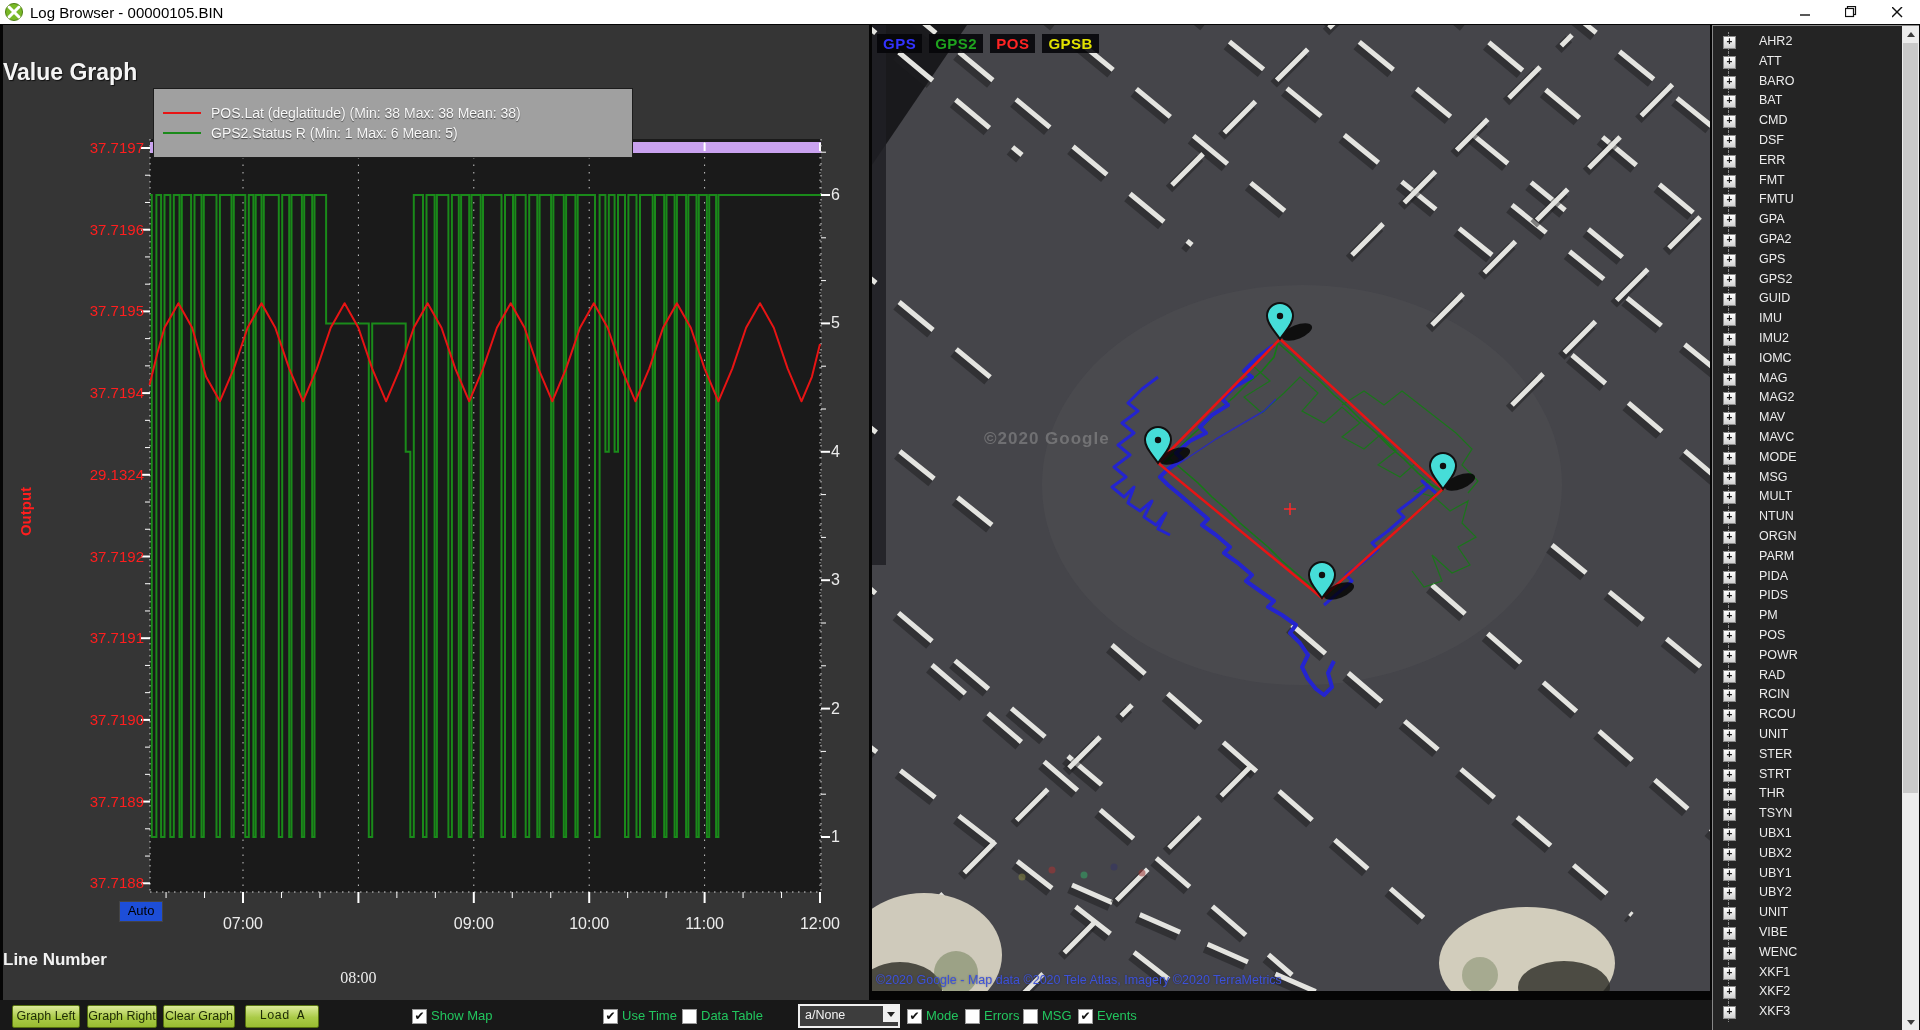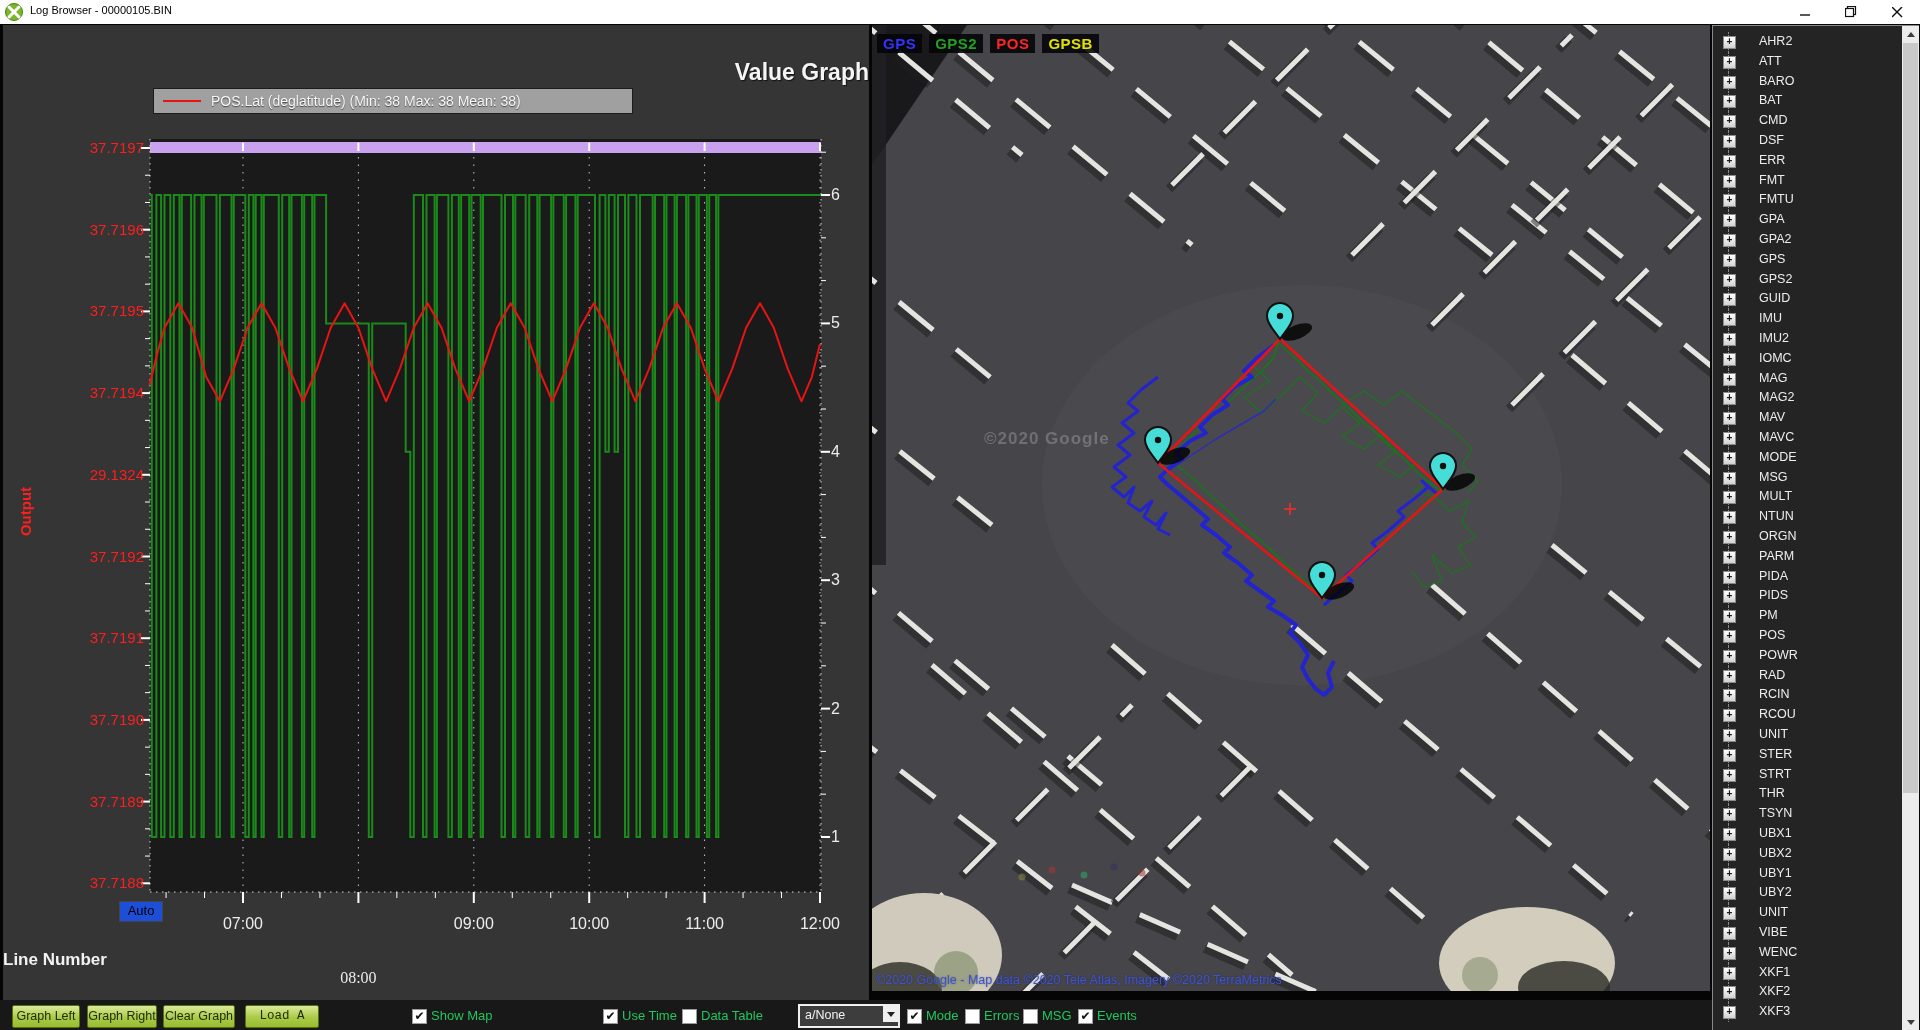--- a/index.html
+++ b/index.html
@@ -1,27 +1,27 @@
 <!DOCTYPE html>
 <html><head>
 <meta charset="utf-8">
 <style>
   html,body{margin:0;padding:0;width:1920px;height:1030px;background:#050505;overflow:hidden;
     font-family:"Liberation Sans",sans-serif;-webkit-font-smoothing:antialiased;}
   .abs{position:absolute;}
   
   #titlebar{left:0;top:0;width:1920px;height:24px;background:#ffffff;}
   #app-icon{left:5px;top:3px;width:18px;height:18px;}
-  #win-title{left:30px;top:4px;font-size:11px;color:#000;}
+  #win-title{left:30px;top:4px;font-size:15px;color:#000;}
   .winbtn{top:0;width:46px;height:24px;display:flex;align-items:center;justify-content:center;cursor:default;}
   
   #chart-panel{left:3px;top:25px;width:866px;height:975px;background:#353535;overflow:hidden;}
-  #chart-title{left:0;top:34px;width:866px;text-align:right;color:#f5f5f5;font-size:23px;font-weight:bold;
+  #chart-title{left:0;top:34px;width:866px;text-align:left;color:#f5f5f5;font-size:23px;font-weight:bold;
     text-shadow:1px 1px 1px #111;}
-  #chart-legend{left:150px;top:63px;width:478px;background:#a0a0a0;border:1px solid #1c1c1c;padding:2px 0;}
+  #chart-legend{left:150px;top:63px;width:478px;background:#a0a0a0;border:1px solid #1c1c1c;padding:14px 0;}
   .legend-row{height:20px;display:flex;align-items:center;}
   .legend-sample{width:38px;height:0;border-top:2px solid red;margin:0 10px 0 9px;}
   .legend-text{font-size:14px;color:#f8f8f8;text-shadow:0 1px 1px #444;white-space:nowrap;}
   .ylab{width:102px;text-align:right;font-size:15px;color:#ff1e1e;}
   .yrlab{width:40px;text-align:left;font-size:16px;color:#ececec;}
   .xlab{width:90px;text-align:center;font-size:16px;color:#ececec;}
   #output-label{left:-14px;top:478px;width:72px;text-align:center;color:#ff1e1e;font-weight:bold;font-size:15px;
     transform:rotate(-90deg);}
   #xaxis-title{left:0px;top:925px;width:964px;text-align:left;color:#f2f2f2;font-weight:bold;font-size:17px;}
   #auto-box{left:116px;top:876px;width:42px;height:19px;background:#1d4ed8;border:1px solid #444;
@@ -178,20 +178,24 @@
       </g>
       <polyline points="147.0,170.0 148.8,170.0 148.8,812.0 153.4,812.0 153.4,170.0 158.1,170.0 158.1,812.0 161.5,812.0 161.5,170.0 167.3,170.0 167.3,812.0 170.8,812.0 170.8,170.0 176.5,170.0 176.5,812.0 178.8,812.0 178.8,170.0 188.1,170.0 188.1,812.0 191.5,812.0 191.5,170.0 198.5,170.0 198.5,812.0 200.8,812.0 200.8,170.0 213.5,170.0 213.5,812.0 216.9,812.0 216.9,170.0 228.5,170.0 228.5,812.0 230.8,812.0 230.8,170.0 242.3,170.0 242.3,812.0 245.8,812.0 245.8,170.0 250.4,170.0 250.4,812.0 252.7,812.0 252.7,170.0 258.5,170.0 258.5,812.0 260.8,812.0 260.8,170.0 275.8,170.0 275.8,812.0 279.2,812.0 279.2,170.0 286.2,170.0 286.2,812.0 288.5,812.0 288.5,170.0 298.9,170.0 298.9,812.0 301.2,812.0 301.2,170.0 309.2,170.0 309.2,812.0 311.5,812.0 311.5,170.0 323.1,170.0 323.1,298.4 365.8,298.4 365.8,812.0 369.2,812.0 369.2,298.4 402.7,298.4 402.7,426.8 407.3,426.8 407.3,812.0 410.8,812.0 410.8,170.0 420.0,170.0 420.0,812.0 423.5,812.0 423.5,170.0 431.6,170.0 431.6,812.0 433.9,812.0 433.9,170.0 445.4,170.0 445.4,812.0 448.9,812.0 448.9,170.0 455.8,170.0 455.8,812.0 458.1,812.0 458.1,170.0 466.2,170.0 466.2,812.0 468.5,812.0 468.5,170.0 477.7,170.0 477.7,812.0 480.0,812.0 480.0,170.0 498.5,170.0 498.5,812.0 502.0,812.0 502.0,170.0 510.0,170.0 510.0,812.0 512.3,812.0 512.3,170.0 522.7,170.0 522.7,812.0 526.2,812.0 526.2,170.0 534.3,170.0 534.3,812.0 536.6,812.0 536.6,170.0 548.1,170.0 548.1,812.0 550.4,812.0 550.4,170.0 560.8,170.0 560.8,812.0 563.1,812.0 563.1,170.0 572.4,170.0 572.4,812.0 574.7,812.0 574.7,170.0 592.0,170.0 592.0,812.0 596.6,812.0 596.6,170.0 602.4,170.0 602.4,426.8 605.8,426.8 605.8,170.0 611.6,170.0 611.6,426.8 615.0,426.8 615.0,170.0 622.0,170.0 622.0,812.0 625.4,812.0 625.4,170.0 633.5,170.0 633.5,812.0 637.0,812.0 637.0,170.0 649.7,170.0 649.7,812.0 652.0,812.0 652.0,170.0 661.2,170.0 661.2,812.0 663.5,812.0 663.5,170.0 671.6,170.0 671.6,812.0 673.9,812.0 673.9,170.0 683.1,170.0 683.1,812.0 685.4,812.0 685.4,170.0 693.5,170.0 693.5,812.0 695.8,812.0 695.8,170.0 703.9,170.0 703.9,812.0 706.2,812.0 706.2,170.0 713.1,170.0 713.1,812.0 715.4,812.0 715.4,170.0 817.9,170.0" fill="none" stroke="#1a8a1a" stroke-width="2"></polyline>
       <polyline points="146.5,359.9 154.6,327.3 161.5,302.7 175.4,278.2 189.2,302.7 203.1,351.8 216.9,376.3 230.8,343.6 244.6,302.7 258.5,278.2 272.3,302.7 286.2,343.6 300.0,376.3 313.9,343.6 327.7,302.7 341.6,278.2 355.4,302.7 369.2,343.6 383.1,376.3 396.9,343.6 410.8,302.7 424.6,278.2 438.5,302.7 452.3,343.6 466.2,376.3 480.0,343.6 493.9,302.7 507.7,278.2 521.6,302.7 535.4,343.6 549.3,376.3 563.1,343.6 577.0,302.7 590.8,278.2 604.7,302.7 618.5,343.6 632.4,376.3 646.2,343.6 660.1,302.7 673.9,278.2 687.8,302.7 701.6,343.6 715.4,376.3 729.3,343.6 743.1,302.7 757.0,278.2 770.8,302.7 784.7,343.6 798.5,376.3 808.9,351.8 817.0,319.1" fill="none" stroke="#e81414" stroke-width="2" stroke-linejoin="round"></polyline>
     </svg>
   <div class="abs" id="chart-title">Value Graph</div>
   <div class="abs" id="chart-legend">
       <div class="legend-row">
         <div class="legend-sample" style="border-top-color: rgb(232, 20, 20);"></div>
         <div class="legend-text">POS.Lat (deglatitude) (Min: 38 Max: 38 Mean: 38)</div>
       </div>
+      <div class="legend-row">
+        <div class="legend-sample" style="border-top-color: rgb(26, 138, 26);"></div>
+        <div class="legend-text">GPS2.Status R (Min: 1 Max: 6 Mean: 5)</div>
+      </div>
     </div>
   <div class="abs" id="output-label">Output</div>
   <div class="abs" id="xaxis-title">Line Number</div>
   <div class="abs" id="auto-box">Auto</div>
   <div id="ylabels">
       <div class="abs ylab" style="left: 39px; top: 114px;">37.7197</div>
       <div class="abs ylab" style="left: 39px; top: 195.7px;">37.7196</div>
       <div class="abs ylab" style="left: 39px; top: 277.4px;">37.7195</div>
       <div class="abs ylab" style="left: 39px; top: 359.1px;">37.7194</div>
       <div class="abs ylab" style="left: 39px; top: 440.8px;">29.1324</div>

